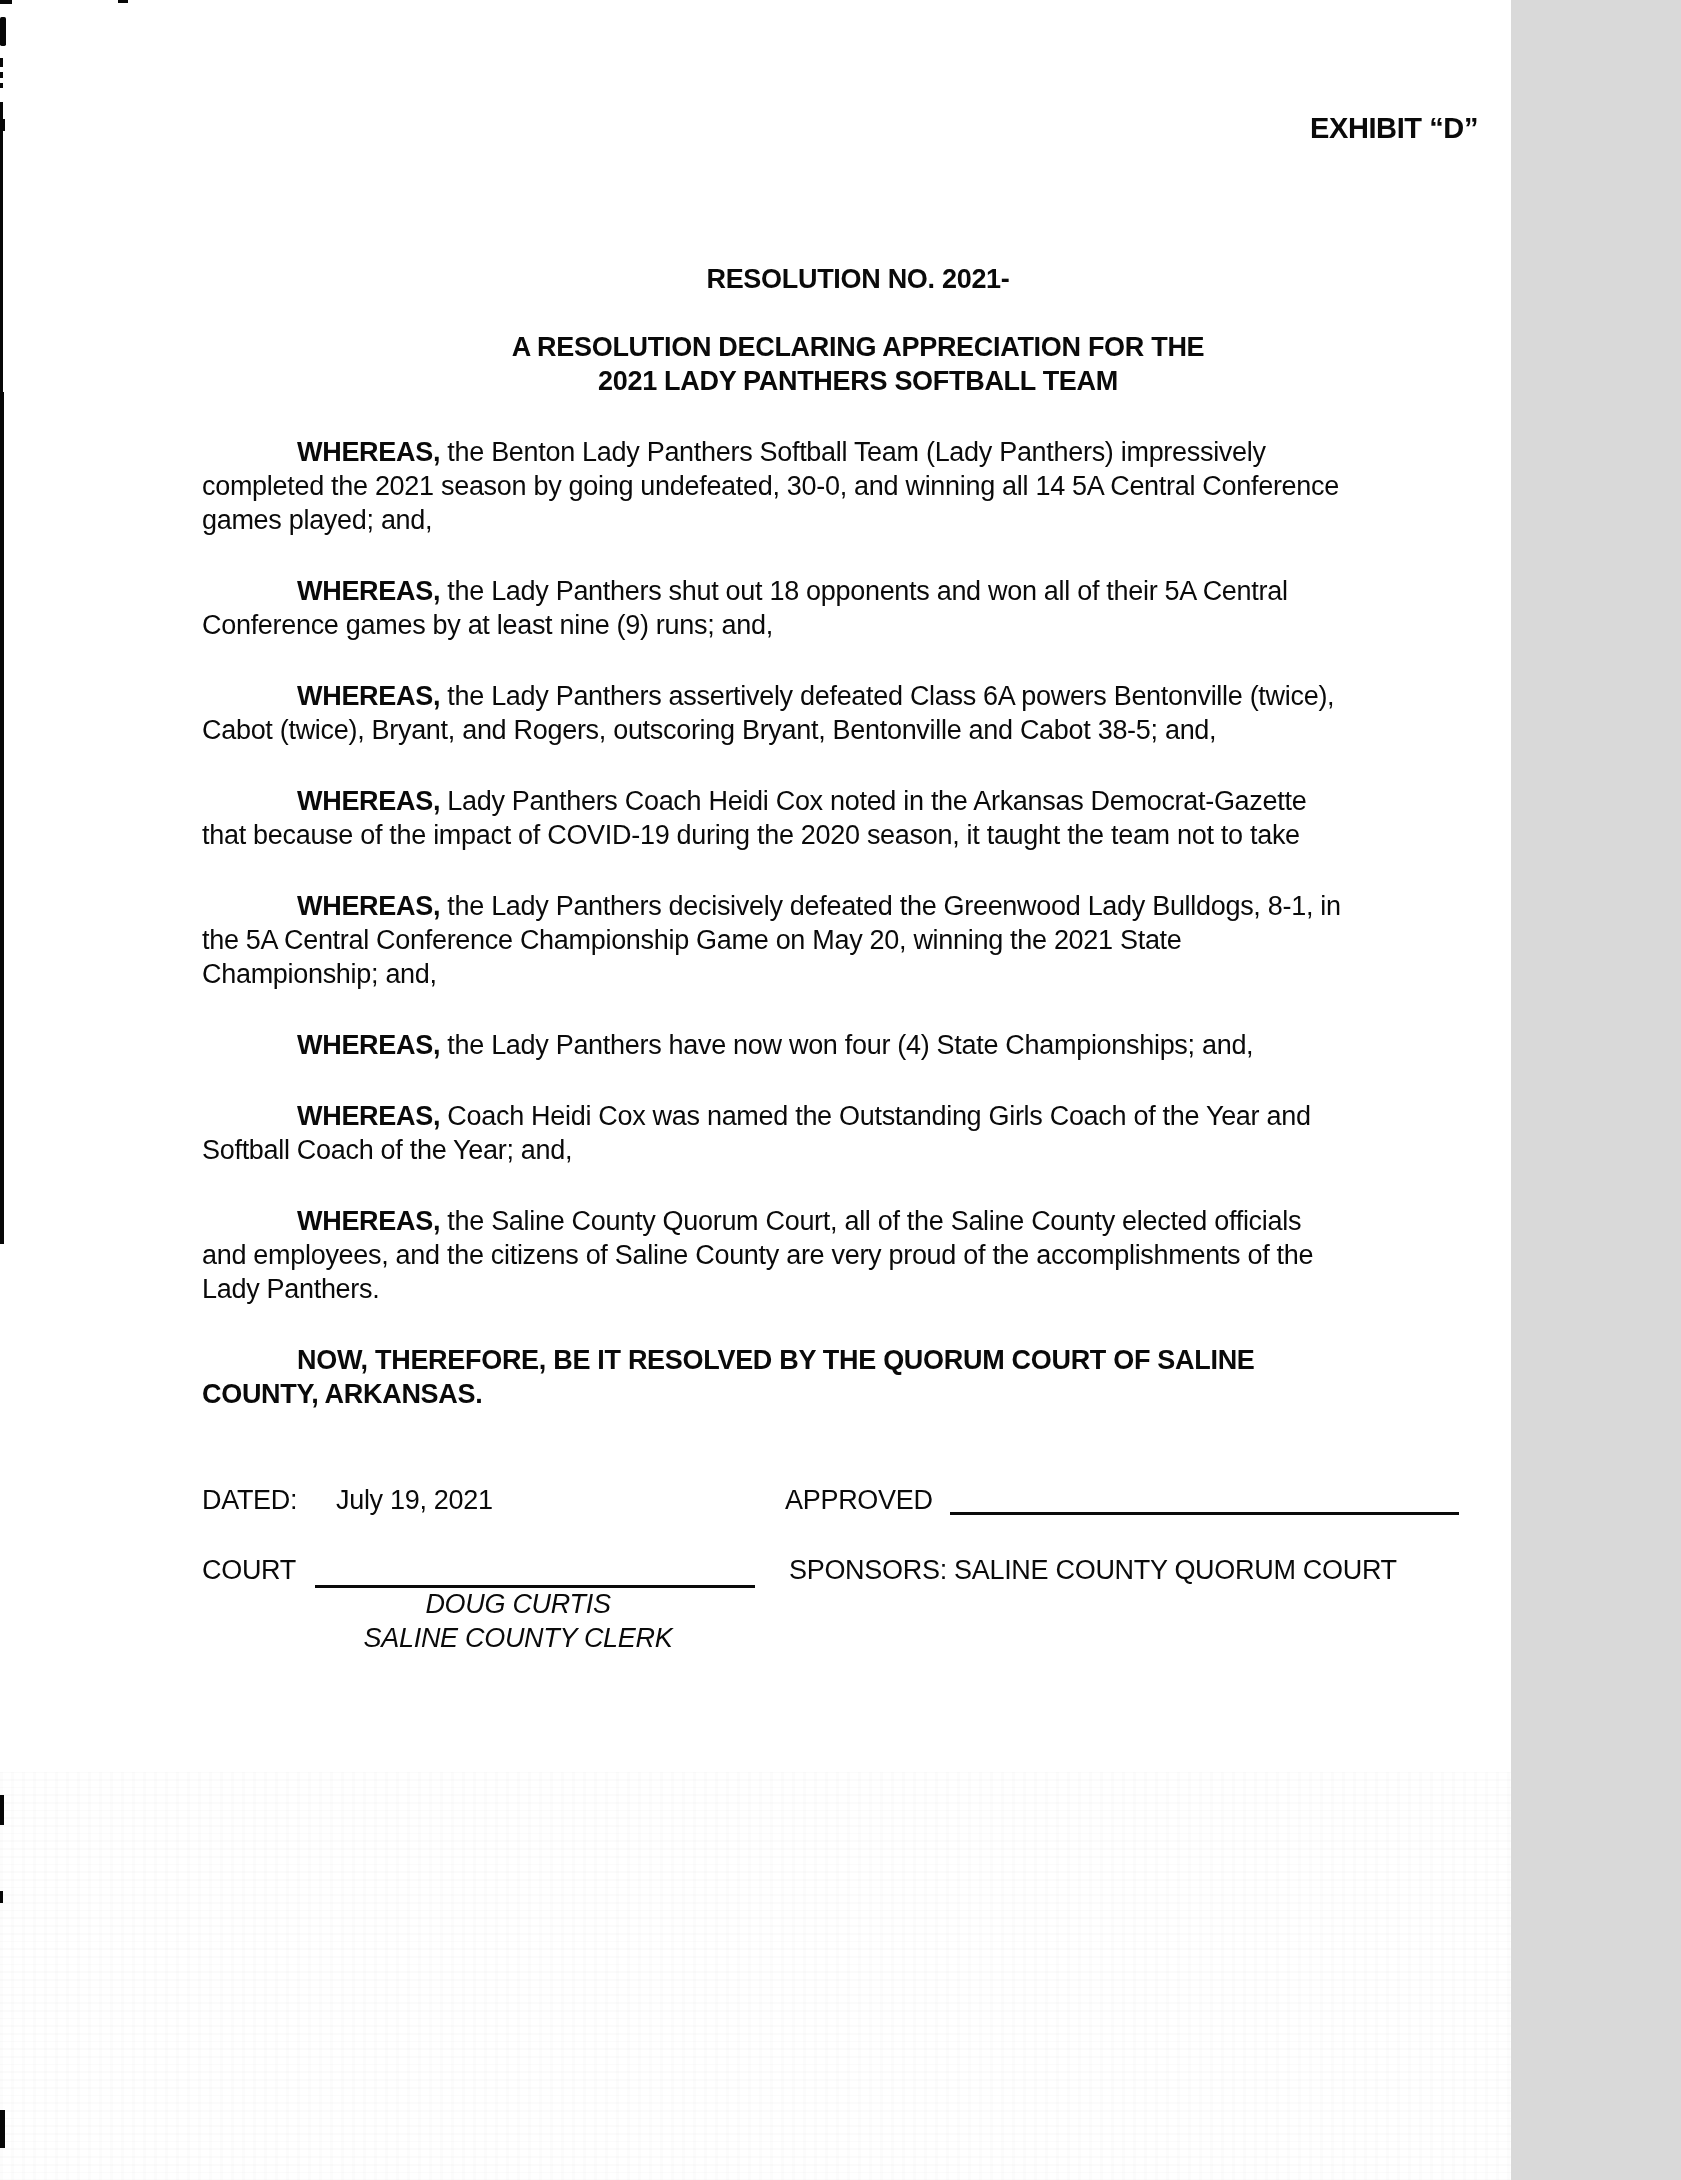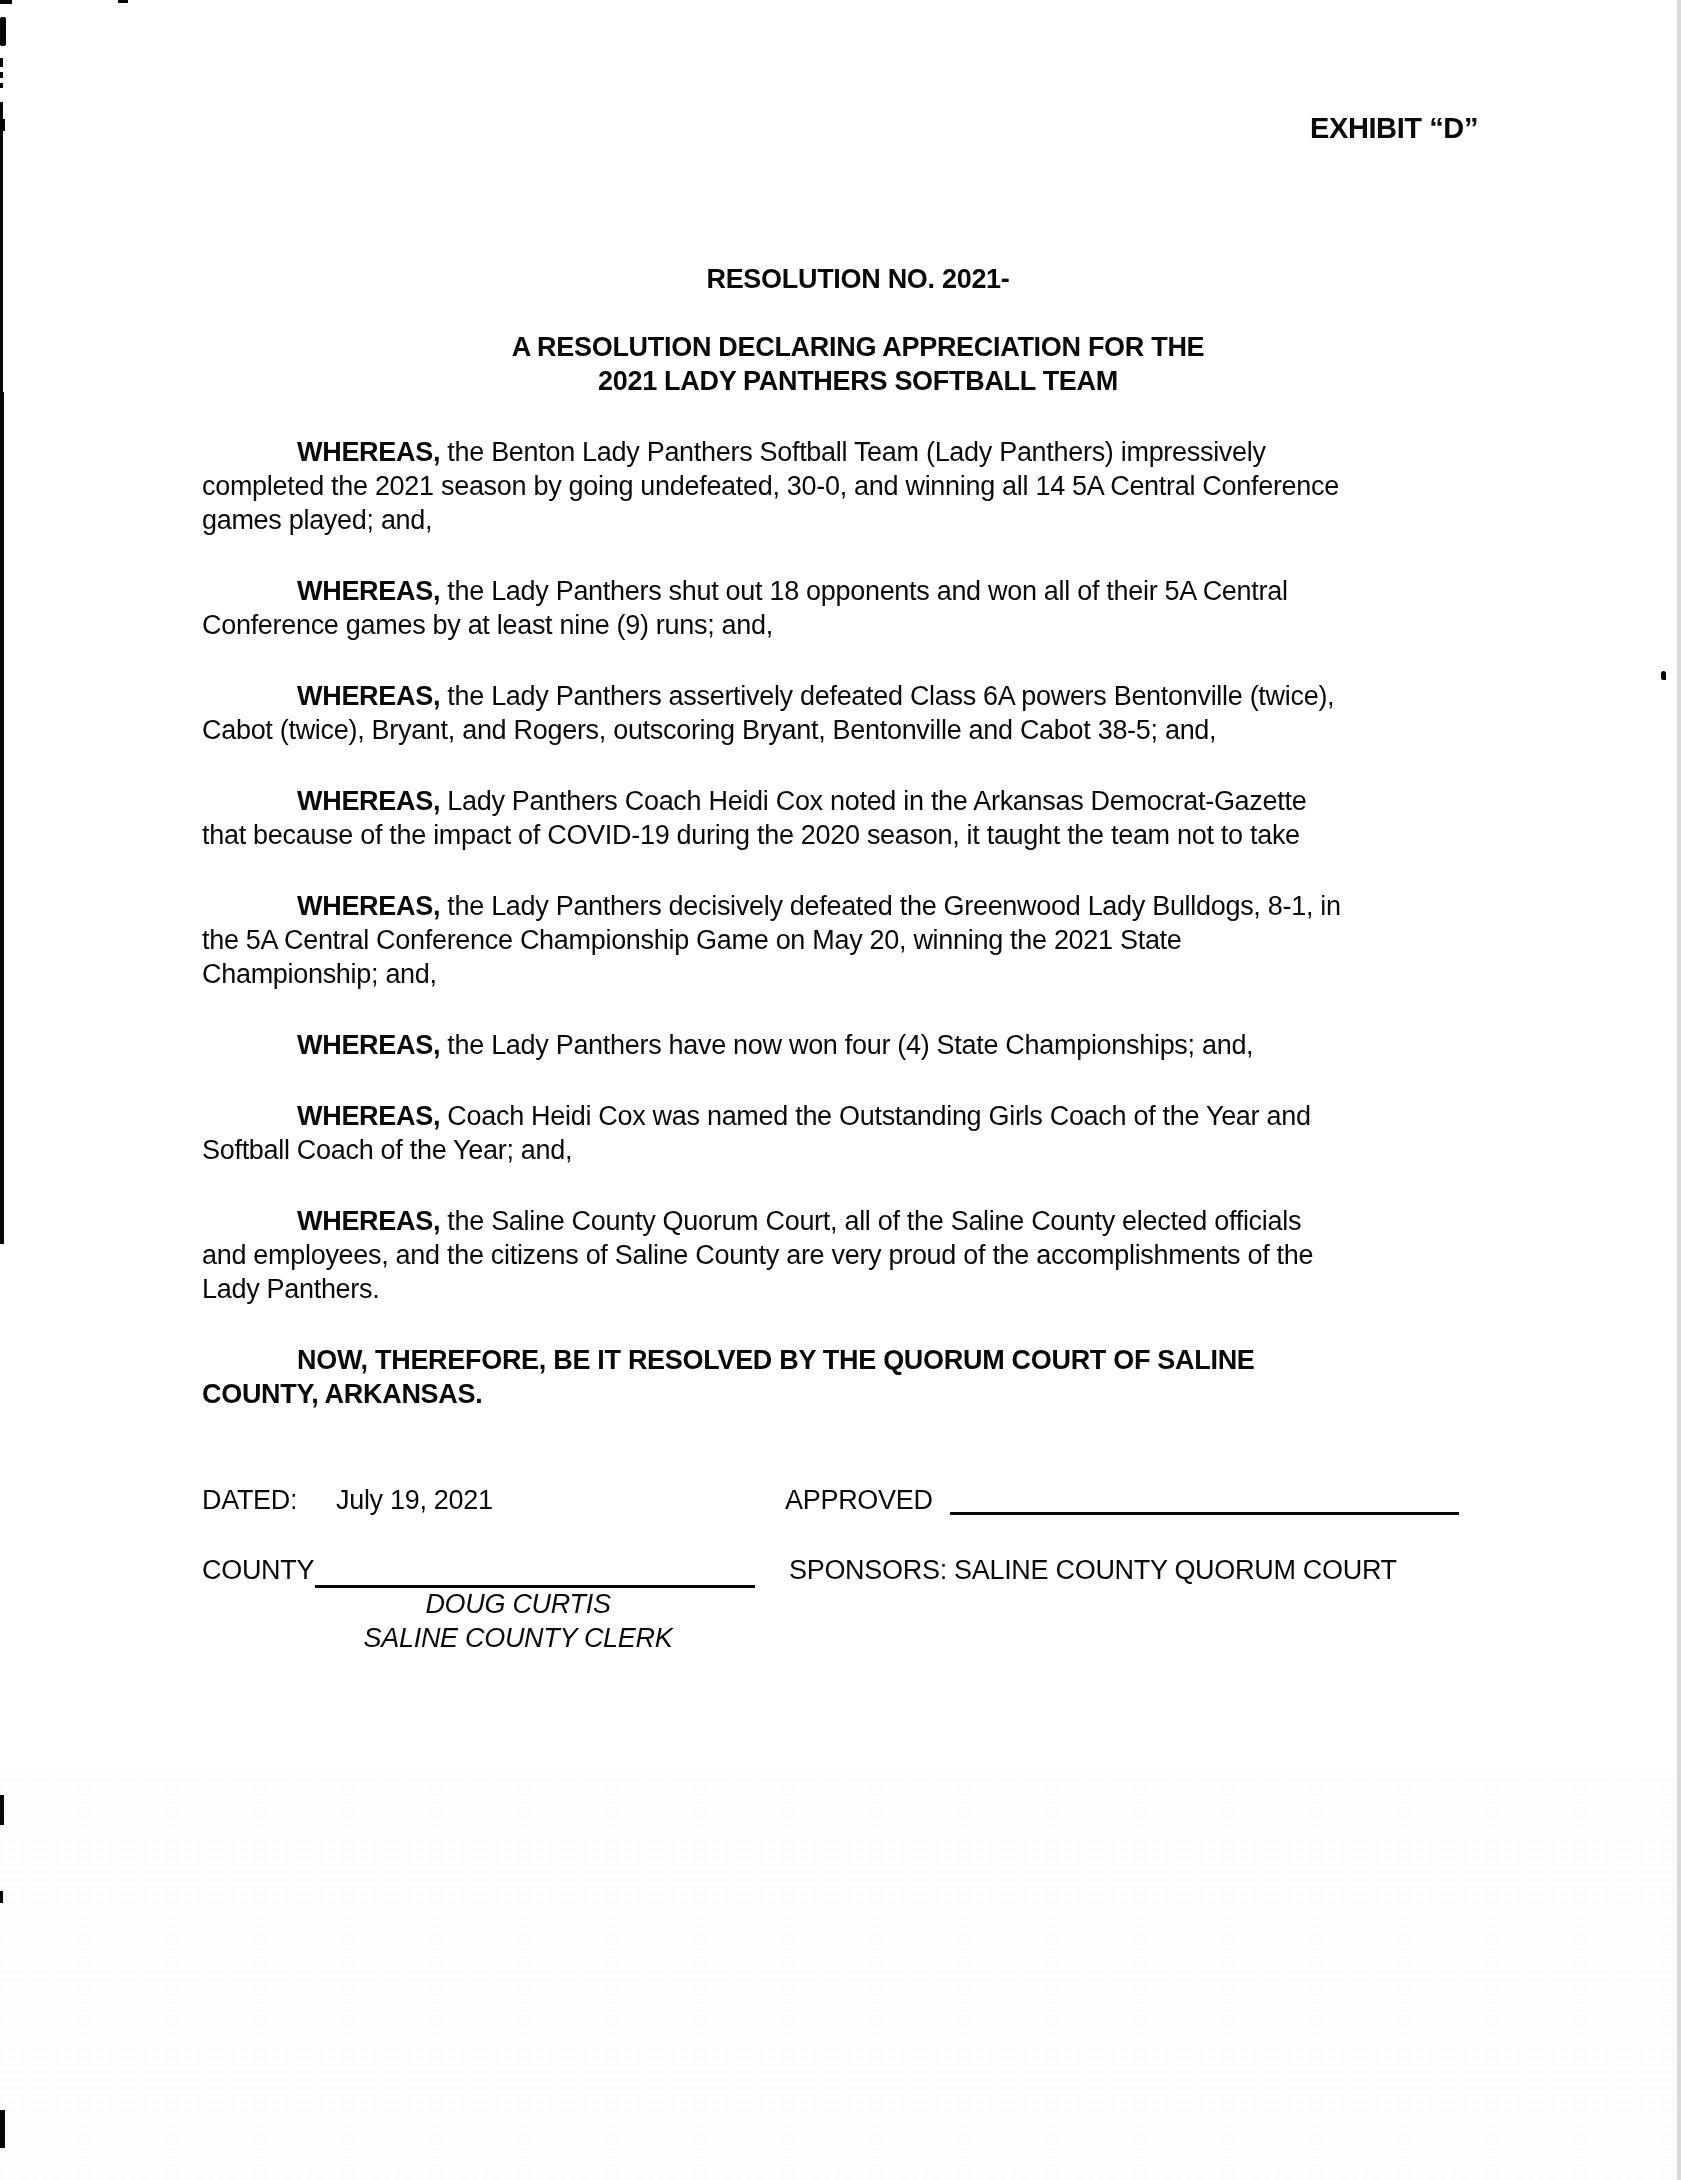--- a/index.html
+++ b/index.html
@@ -1,18 +1,18 @@
 <!DOCTYPE html>
 <html style="font-size:13.6px"><head>
 <meta charset="utf-8">
 <style>
   html, body { margin: 0; padding: 0; background: #d9d9d9; }
   .page {
     position: relative;
-    width: 1677px;
+    width: 1511px;
     height: 2181px;
     background: #ffffff;
     overflow: hidden;
     font-family: "Liberation Sans", "DejaVu Sans", sans-serif;
     color: #0a0a0a;
   }
   .content {
     position: absolute;
     left: 202px;
     top: 0;
@@ -165,21 +165,21 @@
 
     <div class="sig-row sig-row-1">
       <span class="pos dated-label">DATED:</span>
       <span class="pos dated-value">July 19, 2021</span>
       <span class="pos approved-label">APPROVED</span>
       <span class="sig-line approved-line"></span>
     </div>
 
 
     <div class="sig-row sig-row-2">
-      <span class="pos attest-label">COUNTY</span>
+      <span class="pos attest-label">COURT</span>
       <span class="sig-line attest-line"></span>
       <span class="pos sponsors-text">SPONSORS: SALINE COUNTY QUORUM COURT</span>
     </div>
 
     <div class="clerk-block">
       <div class="line">DOUG CURTIS</div>
       <div class="line">SALINE COUNTY CLERK</div>
     </div>
 
   </div>

